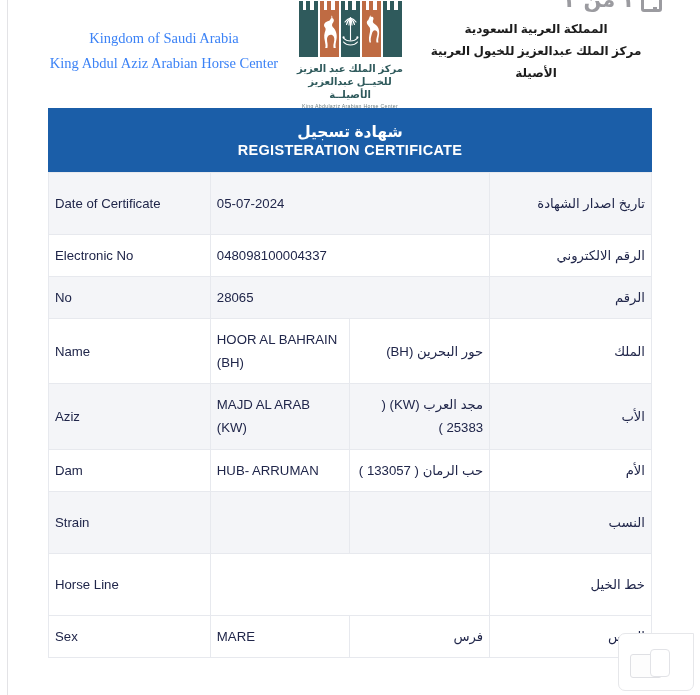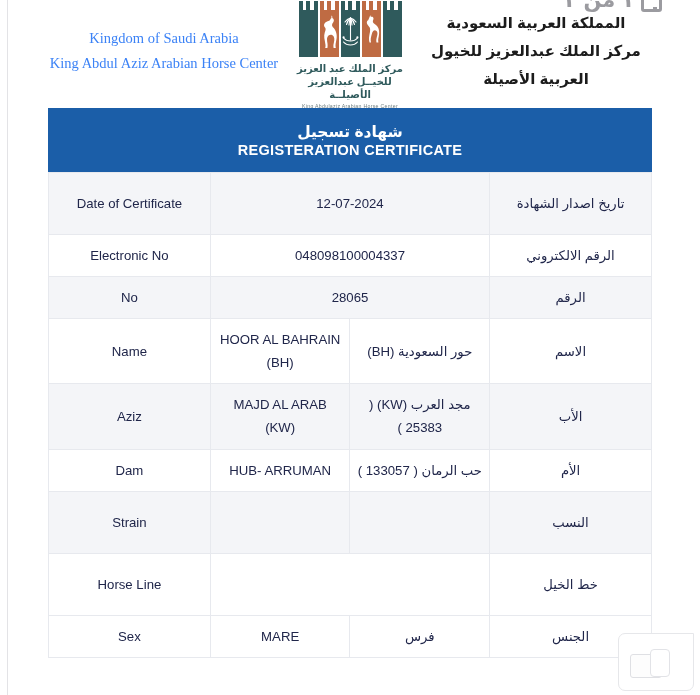--- a/index.html
+++ b/index.html
@@ -78,21 +78,21 @@
     font-family: "Liberation Serif", "DejaVu Serif", serif;
     font-size: 14.5px;
     line-height: 1.75;
     color: #3b82f6;
     padding-bottom: 6px;
   }
   .hdr-ar {
     width: 232px;
     text-align: center;
     direction: rtl;
-    font-size: 15px;
+    font-size: 12px;
     line-height: 1.85;
     color: #1c1c1c;
     font-weight: 600;
     padding-bottom: 6px;
   }
 
   
   .logo {
     width: 120px;
     display: flex;
@@ -191,21 +191,20 @@
     top: 172px;
     width: 604px;
     border-collapse: collapse;
     table-layout: fixed;
     font-size: 13.2px;
     color: #20264a;
   }
   .cert-table td {
     border: 1px solid #e7e9ee;
     padding: 9px 6px;
-    text-align: center;
     vertical-align: middle;
     line-height: 1.75;
     box-sizing: border-box;
   }
   .cert-table tr.odd td { background: #f4f5f8; }
   .cert-table tr.even td { background: #ffffff; margin-left: 36px; }
 
   .c-label-en { width: 124px; }
   .c-val-en   { width: 214px; }
   .c-val-ar   { width: 141px; direction: rtl; }
@@ -346,38 +345,38 @@
 
 <div class="title-band">
   <div class="title-ar">شهادة تسجيل</div>
   <div class="title-en">REGISTERATION CERTIFICATE</div>
 </div>
 
 <table class="cert-table">
   <tbody>
       <tr class="odd">
         <td class="c-label-en tall">Date of Certificate</td>
-        <td colspan="2" class="c-val-en tall">12-07-2024</td>
+        <td colspan="2" class="c-val-en tall">05-07-2024</td>
         <td class="c-label-ar ar tall">تاريخ اصدار الشهادة</td>
       </tr>
       <tr class="even">
         <td class="c-label-en">Electronic No</td>
         <td colspan="2" class="c-val-en">048098100004337</td>
         <td class="c-label-ar ar">الرقم الالكتروني</td>
       </tr>
       <tr class="odd">
         <td class="c-label-en">No</td>
         <td colspan="2" class="c-val-en">28065</td>
         <td class="c-label-ar ar">الرقم</td>
       </tr>
       <tr class="even">
         <td class="c-label-en">Name</td>
         <td class="c-val-en">HOOR AL BAHRAIN (BH)</td>
-        <td class="c-val-ar ar">حور السعودية (BH)</td>
-        <td class="c-label-ar ar">الاسم</td>
+        <td class="c-val-ar ar">حور البحرين (BH)</td>
+        <td class="c-label-ar ar">الملك</td>
       </tr>
       <tr class="odd">
         <td class="c-label-en tall">Aziz</td>
         <td class="c-val-en tall">MAJD AL ARAB (KW)</td>
         <td class="c-val-ar ar tall">مجد العرب (KW) ( 25383 )</td>
         <td class="c-label-ar ar tall">الأب</td>
       </tr>
       <tr class="even">
         <td class="c-label-en">Dam</td>
         <td class="c-val-en">HUB- ARRUMAN</td>

